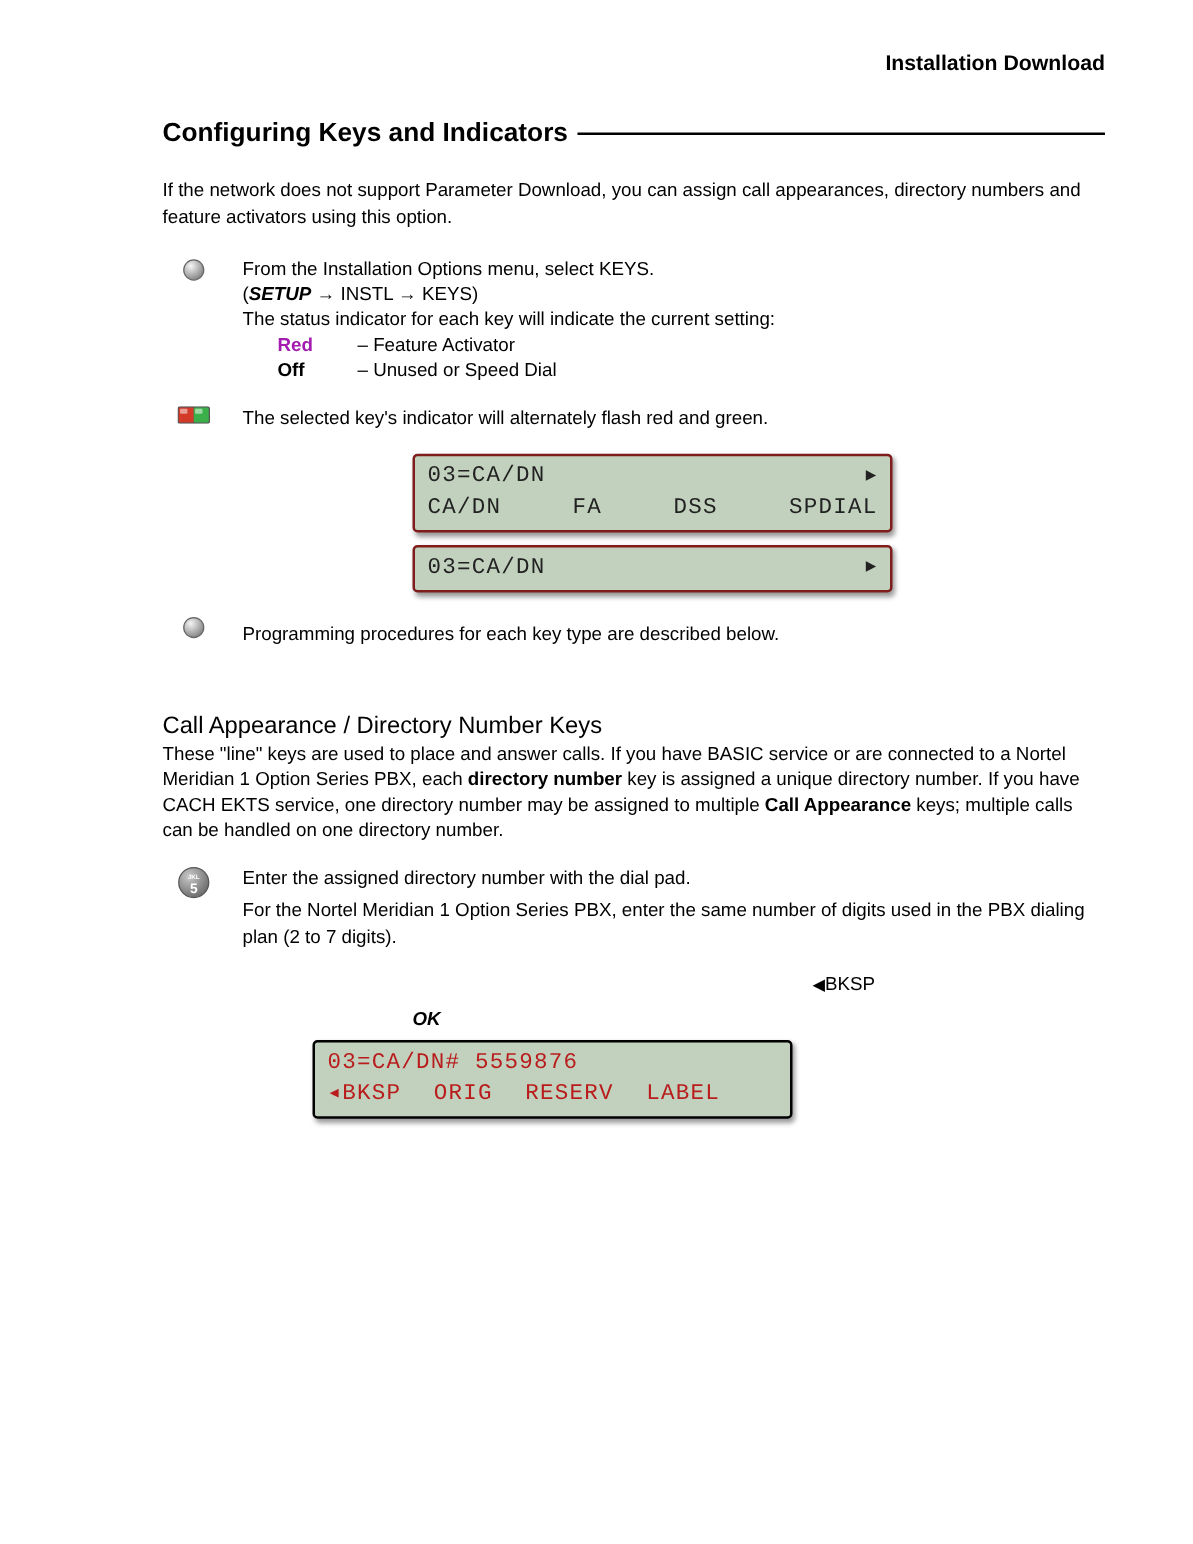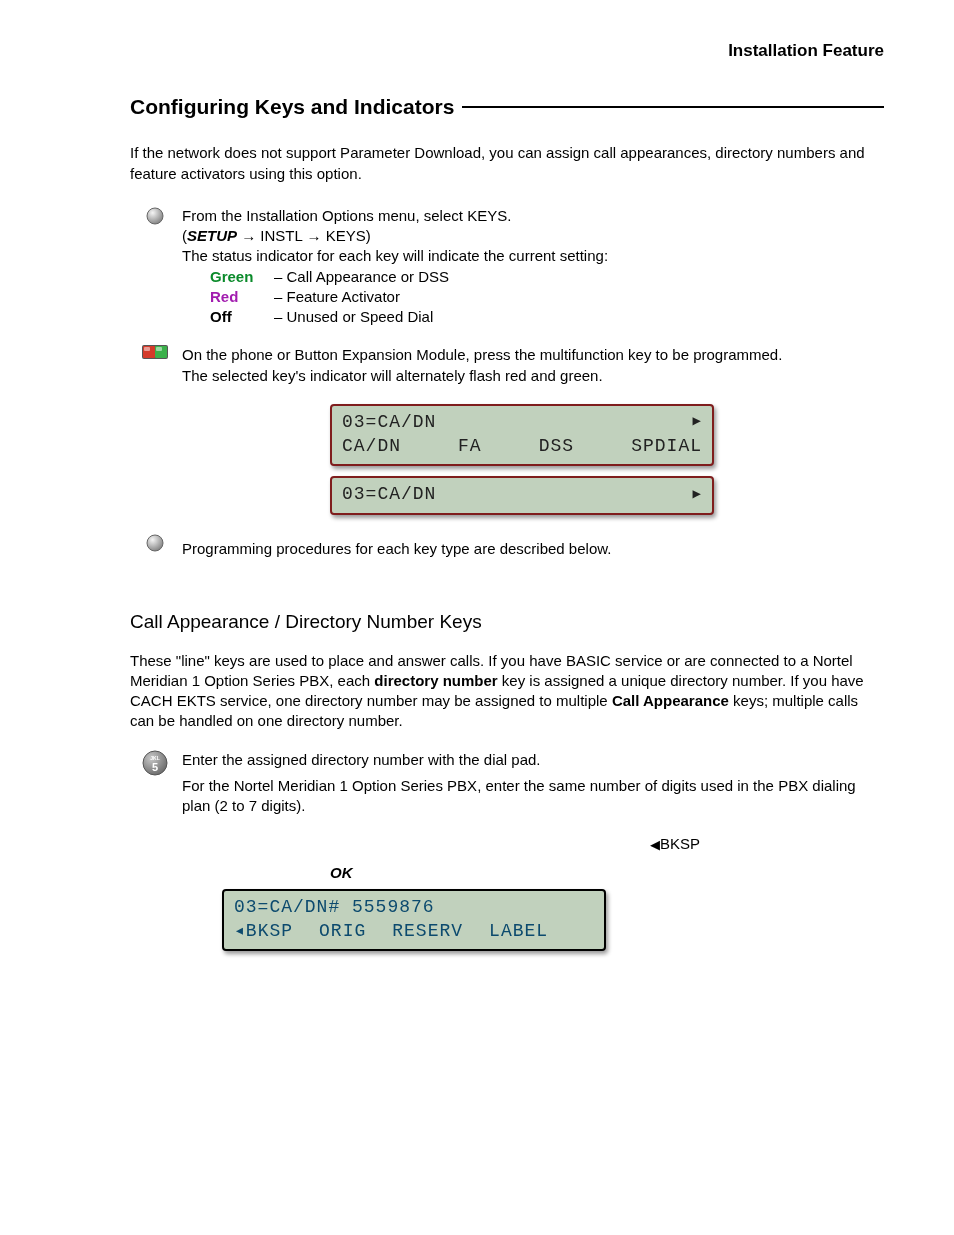--- a/index.html
+++ b/index.html
@@ -33,21 +33,21 @@
     flex: 1;
     border-top: 2px solid #000;
     height: 0;
   }
   .intro {
     margin-bottom: 22px;
   }
   .step-row {
     display: flex;
     align-items: flex-start;
-    gap: 12px;
+    gap: 24px;
     margin-bottom: 18px;
   }
   .step-icon {
     width: 30px;
     flex: 0 0 30px;
     display: flex;
     justify-content: center;
     margin-left: 10px;
   }
   .step-body {
@@ -82,46 +82,45 @@
   .lcd .row1, .lcd .row2 {
     display: flex;
     justify-content: space-between;
     align-items: center;
   }
   .lcd .arrow { font-size: 14px; }
 
   .subheading {
     font-size: 19px;
     margin-top: 50px;
-    margin-bottom: 16px;
   }
   .bold { font-weight: bold; text-align: right; }
   .ok-line { margin: 8px 0 6px 200px; font-style: italic; font-weight: bold; }
   .bksp-line { margin-left: 520px; margin-bottom: 2px; }
   .bksp-arrow { font-size: 13px; }
 
   .lcd3 {
-    margin-left: 92px;
+    margin-left: 120px;
     border: 2px solid #000;
     border-radius: 4px;
     box-shadow: 2px 3px 4px rgba(0,0,0,0.4);
     background: #c1d1bd;
     width: 360px;
     padding: 4px 10px 6px 10px;
     font-family: "Courier New", monospace;
     font-size: 18px;
     letter-spacing: 1px;
-    color: #0c4a6e;
+    color: #b91c1c;
   }
   .lcd3 .row2 { display: flex; gap: 26px; }
 </style>
 </head>
 <body>
 
-<div class="header-right">Installation Feature</div>
+<div class="header-right">Installation Download</div>
 
 <div class="section-title-row">
   <div class="section-title">Configuring Keys and Indicators</div>
   <div class="title-rule"></div>
 </div>
 
 <div class="intro">If the network does not support Parameter Download, you can assign call appearances, directory numbers and feature activators using this option.</div>
 
 <div class="step-row">
   <div class="step-icon">
@@ -133,24 +132,20 @@
         </radialGradient>
       </defs>
       <circle cx="10" cy="10" r="8" fill="url(#g1)" stroke="#666" stroke-width="1"></circle>
     </svg>
   </div>
   <div class="step-body">
     <div>From the Installation Options menu, select KEYS.</div>
     <div>(<span class="bi">SETUP</span><span> → INSTL → KEYS)</span></div>
     <div>The status indicator for each key will indicate the current setting:</div>
     <div class="status-row">
-      <div class="status-label green">Green</div>
-      <div>– Call Appearance or DSS</div>
-    </div>
-    <div class="status-row">
       <div class="status-label red">Red</div>
       <div>– Feature Activator</div>
     </div>
     <div class="status-row">
       <div class="status-label">Off</div>
       <div>– Unused or Speed Dial</div>
     </div>
   </div>
 </div>
 
@@ -158,21 +153,20 @@
   <div class="step-icon">
     <svg width="26" height="14" viewBox="0 0 26 14">
       <rect x="0" y="0" width="26" height="14" rx="2" fill="#555"></rect>
       <rect x="1" y="1" width="12" height="12" rx="1" fill="#d43a2a"></rect>
       <rect x="13" y="1" width="12" height="12" rx="1" fill="#3bb04a"></rect>
       <rect x="2" y="2" width="6" height="4" rx="1" fill="rgba(255,255,255,0.5)"></rect>
       <rect x="14" y="2" width="6" height="4" rx="1" fill="rgba(255,255,255,0.5)"></rect>
     </svg>
   </div>
   <div class="step-body">
-    <div>On the phone or Button Expansion Module, press the multifunction key to be programmed.</div>
     <div>The selected key's indicator will alternately flash red and green.</div>
   </div>
 </div>
 
 <div class="lcd-wrap">
   <div class="lcd">
     <div class="row1">
       <span>03=CA/DN</span>
       <span class="arrow">▶</span>
     </div>

